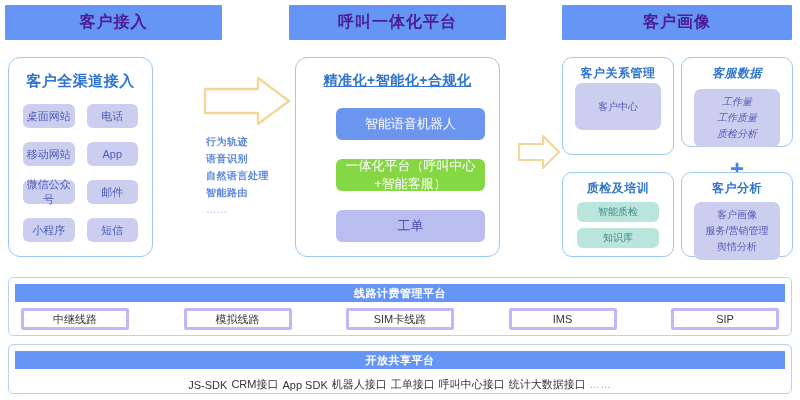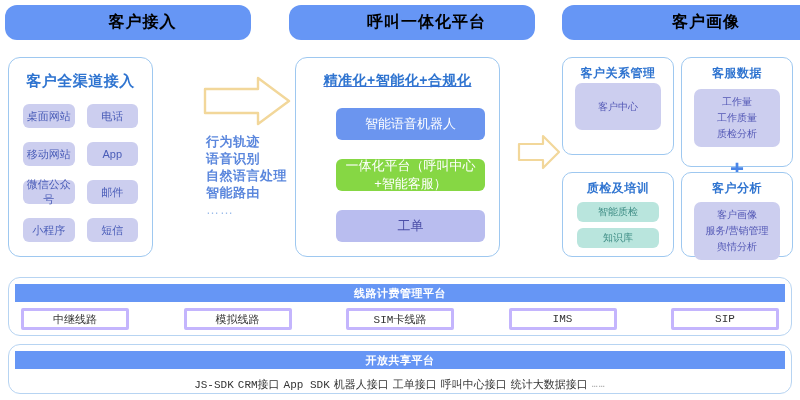--- a/index.html
+++ b/index.html
@@ -18,29 +18,28 @@
     position: relative;
     width: 800px;
     height: 400px;
     background: #ffffff;
   }
 
   
   .col-header {
     position: absolute;
     background: #6696f5;
-    color: #000000;
+    color: #4c1d95;
     font-weight: bold;
     font-size: 16px;
     letter-spacing: 1px;
     display: flex;
     align-items: center;
     justify-content: center;
-    border-radius: 12px;
-    padding-left: 29px;
+    border-radius: 1px;
   }
 
   .panel {
     position: absolute;
     background: #ffffff;
     border: 1.4px solid #9ec8f0;
     border-radius: 12px;
     box-sizing: border-box;
   }
 
@@ -93,21 +92,21 @@
   .center-stack .pill { height: 32px; font-size: 13px; margin-left: 26px; }
 
   
   .arrow {
     position: absolute;
   }
 
   
   .mid-notes {
     position: absolute;
-    font-size: 13px;
+    font-size: 10px;
     line-height: 17px;
     color: #5b87dd;
     font-weight: bold;
     letter-spacing: .5px;
   }
   .mid-notes .dots {
     font-weight: normal;
     color: #9dbdea;
     letter-spacing: 1px;
   }
@@ -152,24 +151,23 @@
     color: #4a86e8;
     font-weight: bold;
     font-size: 24px;
     line-height: 1;
   }
 
   
   .plat {
     position: absolute;
     border: 1.3px solid #b7d4f2;
-    border-radius: 12px;
-    background: #ffffff;
-    box-sizing: border-box;
-    font-family: Liberation Mono, monospace;
+    border-radius: 5px;
+    background: #ffffff;
+    box-sizing: border-box;
   }
   .plat-header {
     position: absolute;
     left: 6px;
     right: 6px;
     top: 6px;
     height: 18px;
     background: #6696f5;
     color: #ffffff;
     font-size: 11px;
@@ -265,21 +263,21 @@
 
   <div class="col-header" style="left:562px; top:5px; width:230px; height:35px;">客户画像</div>
 
   <div class="qcard" style="left:562px; top:57px; width:112px; height:98px;">
     <div class="qtitle">客户关系管理</div>
     <div class="qbody" style="margin-top:1px; padding:16px 0;">
       <div>客户中心</div>
     </div>
   </div>
 
-  <div class="qcard" style="left:681px; top:57px; width:112px; height:110px;">
+  <div class="qcard" style="left:681px; top:57px; width:112px; height:90px;font-style:italic;">
     <div class="qtitle">客服数据</div>
     <div class="qbody tall" style="margin-top:7px;">
       <div>工作量</div>
       <div>工作质量</div>
       <div>质检分析</div>
     </div>
   </div>
 
   <div class="plus-icon" style="left:730px; top:157px;">+</div>
 

